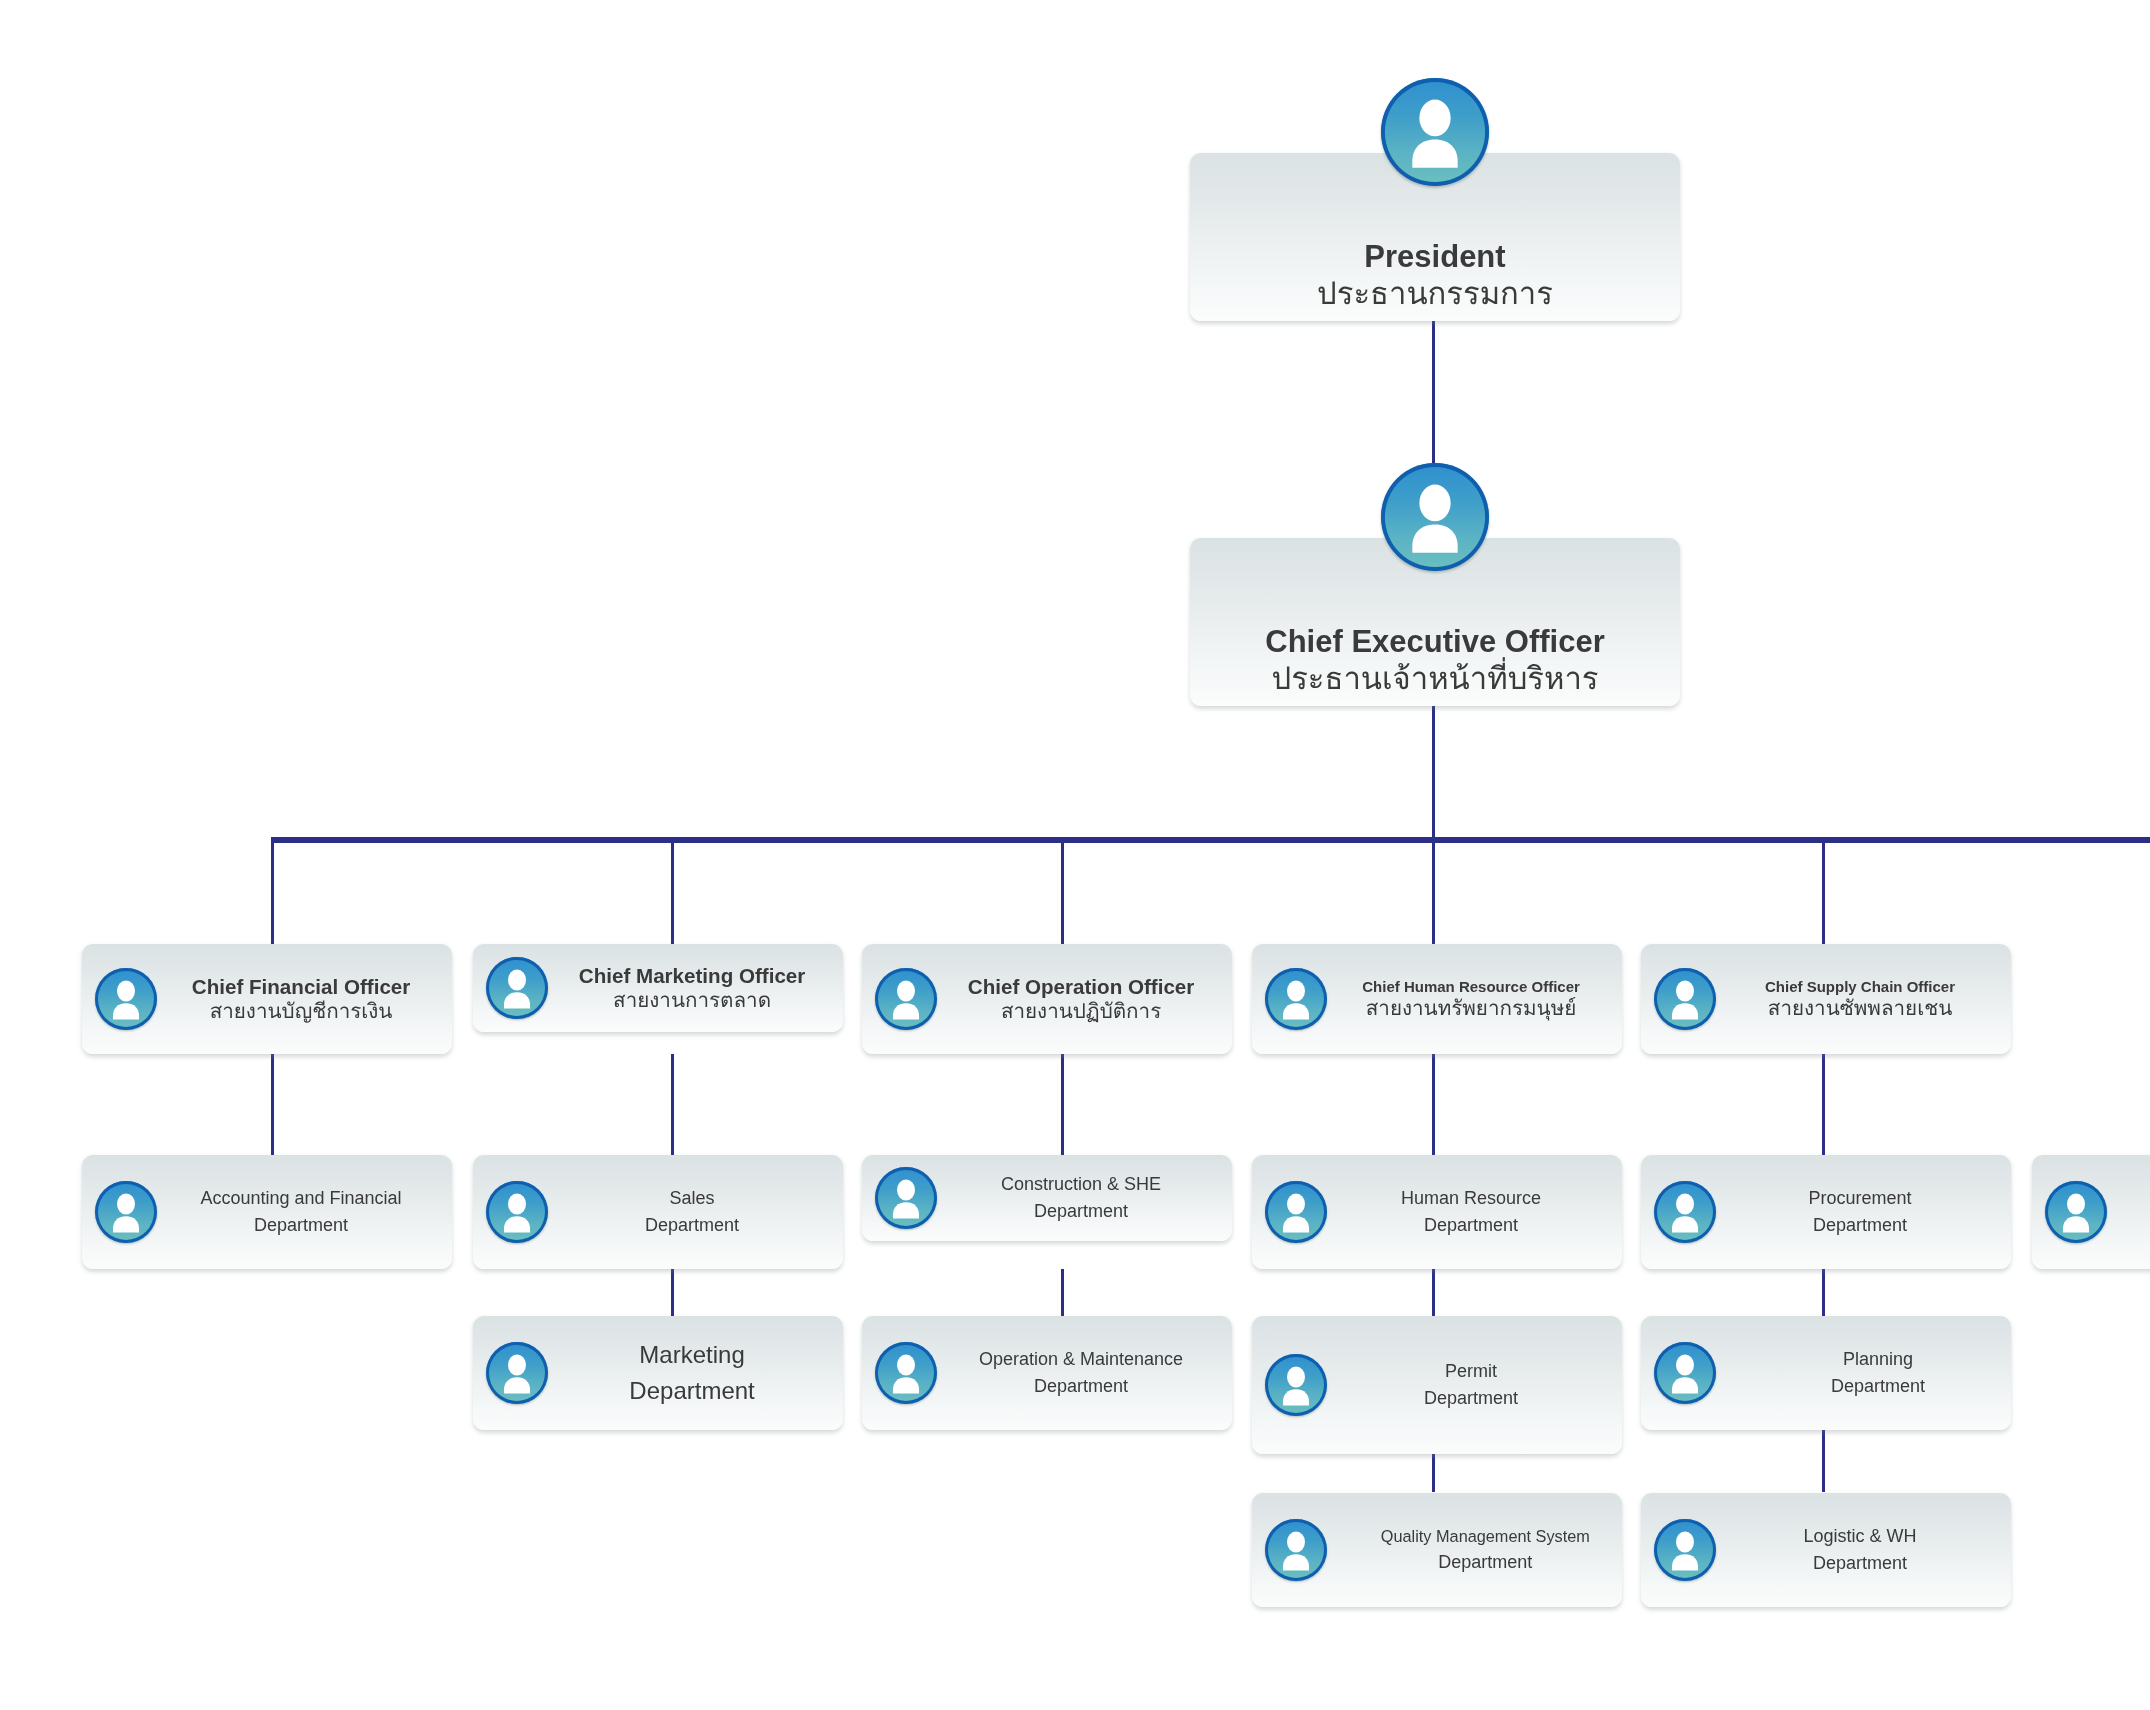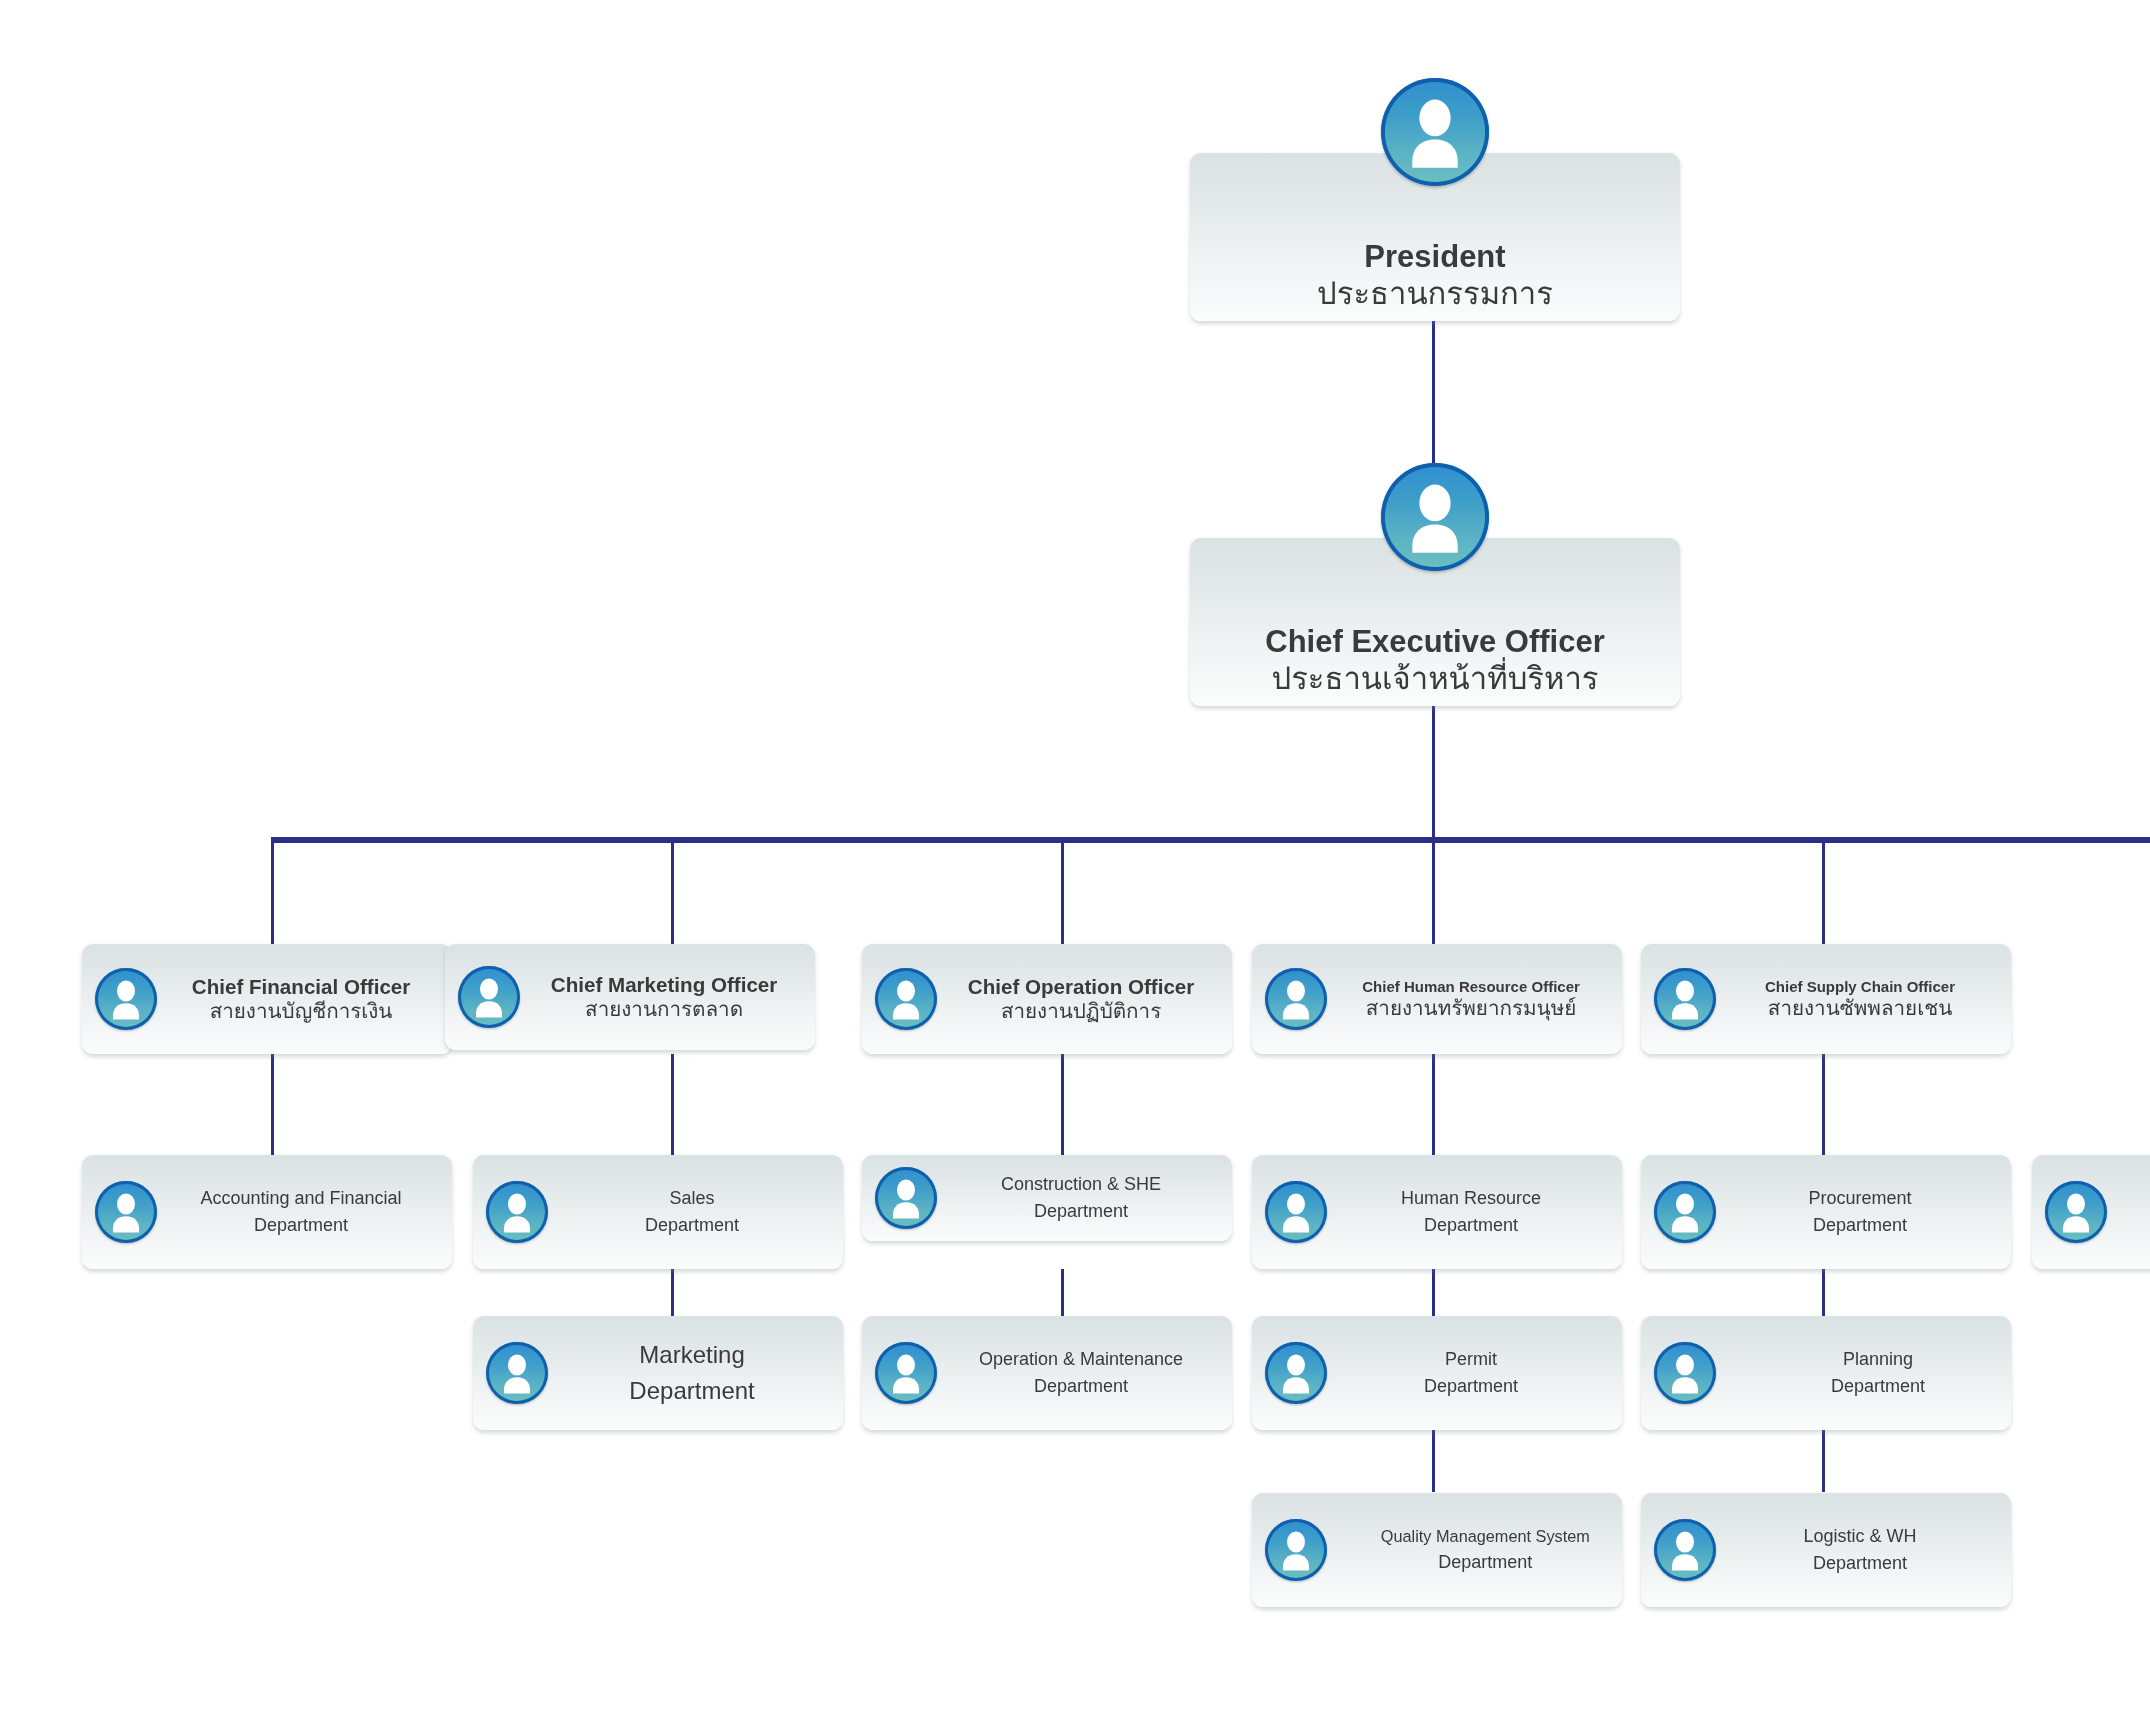--- a/index.html
+++ b/index.html
@@ -120,21 +120,21 @@
           <path d="M50 57c-14 0-21 9-21 20v6h42v-6c0-11-7-20-21-20z" fill="#ffffff"></path>
         </svg>
       </span>
     </span>
     <span class="label" style="font-size:20.6px;">
       <span class="en">Chief Financial Officer</span>
       <span class="th">สายงานบัญชีการเงิน</span>
     </span>
   </div>
 
-  <div class="node row" style="left:445px;top:944px;width:370px;height:106px;padding:0 6.9px 0 13px;">
+  <div class="node row" style="left:473px;top:944px;width:370px;height:88px;padding:0 6.9px 0 13px;">
     <span class="avatarwrap">
       <span class="avatar" style="width:62px;height:62px;">
         <svg viewBox="0 0 100 100" aria-hidden="true">
           <ellipse cx="50" cy="37" rx="14.5" ry="17" fill="#ffffff"></ellipse>
           <path d="M50 57c-14 0-21 9-21 20v6h42v-6c0-11-7-20-21-20z" fill="#ffffff"></path>
         </svg>
       </span>
     </span>
     <span class="label" style="font-size:20.6px;">
       <span class="en">Chief Marketing Officer</span>
@@ -300,21 +300,21 @@
           <path d="M50 57c-14 0-21 9-21 20v6h42v-6c0-11-7-20-21-20z" fill="#ffffff"></path>
         </svg>
       </span>
     </span>
     <span class="label" style="font-size:18px;line-height:1.5;">
       <span class="en" style="font-weight:normal;">Operation &amp; Maintenance</span>
       <span class="th">Department</span>
     </span>
   </div>
 
-  <div class="node row" style="left:1252px;top:1316px;width:370px;height:114px;padding:0 6.9px 0 13px;">
+  <div class="node row" style="left:1252px;top:1316px;width:370px;height:138px;padding:0 6.9px 0 13px;">
     <span class="avatarwrap">
       <span class="avatar" style="width:62px;height:62px;">
         <svg viewBox="0 0 100 100" aria-hidden="true">
           <ellipse cx="50" cy="37" rx="14.5" ry="17" fill="#ffffff"></ellipse>
           <path d="M50 57c-14 0-21 9-21 20v6h42v-6c0-11-7-20-21-20z" fill="#ffffff"></path>
         </svg>
       </span>
     </span>
     <span class="label" style="font-size:18px;line-height:1.5;">
       <span class="en" style="font-weight:normal;">Permit</span>

